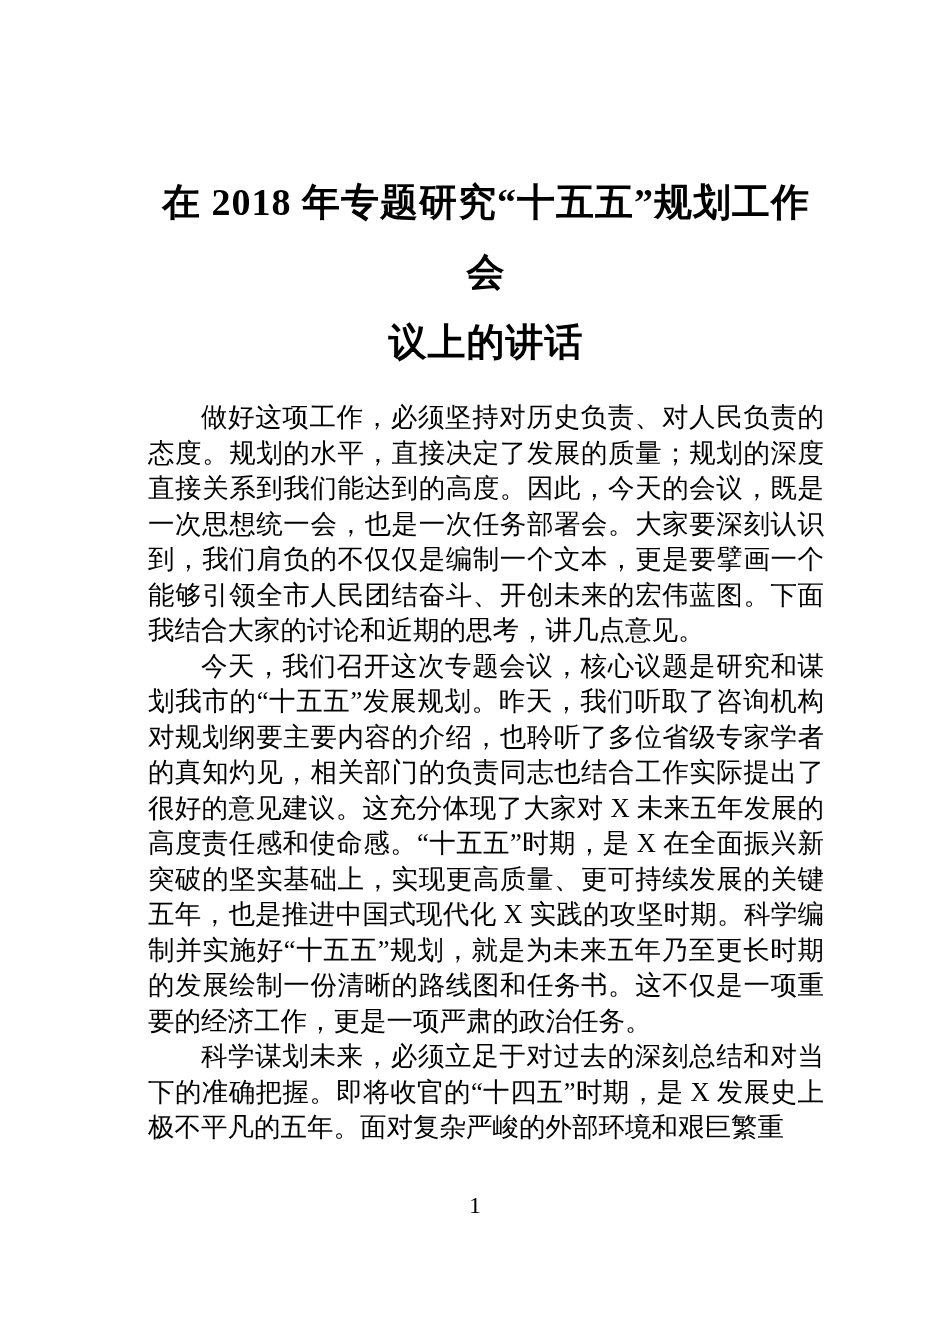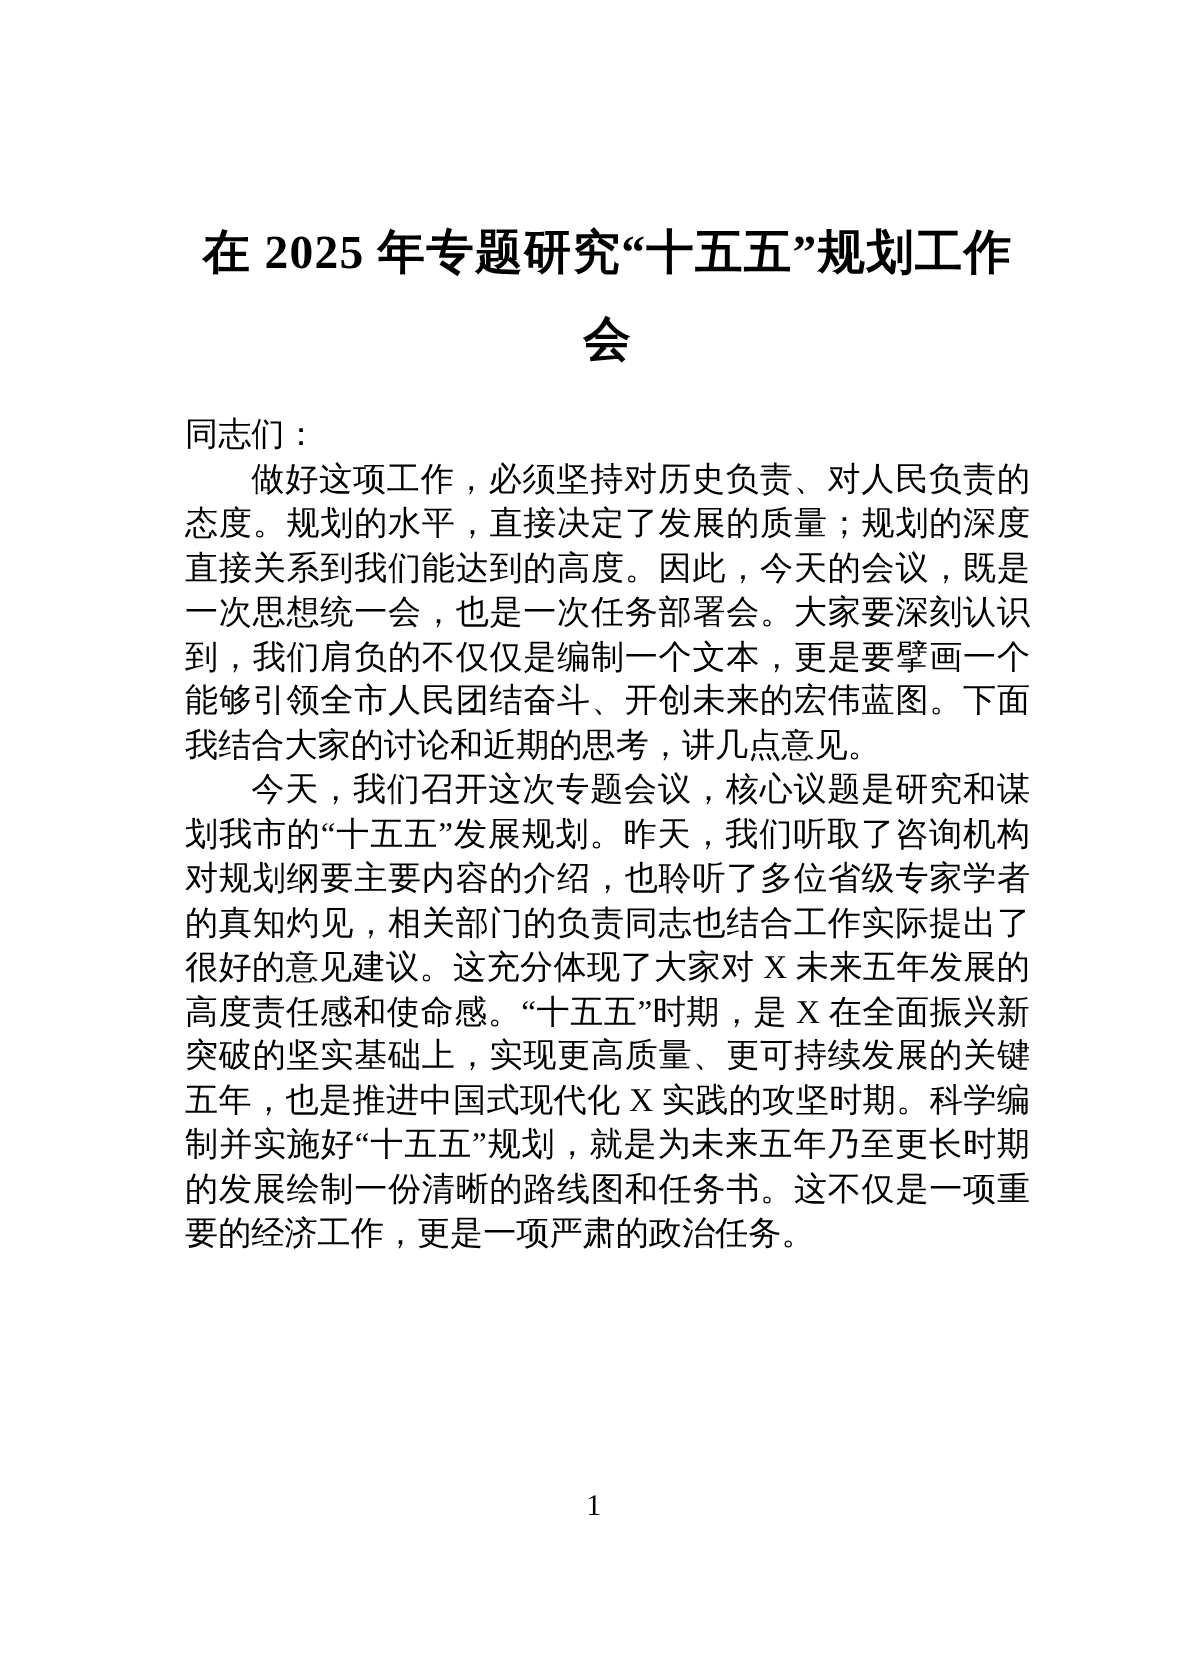--- a/index.html
+++ b/index.html
@@ -61,27 +61,28 @@
       line-height: 30px;
     }
   </style>
 </head>
 <body>
 
 <div class="page">
   <div class="content">
 
     <h1 class="doc-title">
-      <span class="title-line">在 2025 年专题研究“十五五”规划工作会</span>
+      <span class="title-line">在 2018 年专题研究“十五五”规划工作会</span>
+      <span class="title-line">议上的讲话</span>
     </h1>
 
-    <p class="par">同志们：</p>
 
     <p class="par indent">做好这项工作，必须坚持对历史负责、对人民负责的态度。规划的水平，直接决定了发展的质量；规划的深度直接关系到我们能达到的高度。因此，今天的会议，既是一次思想统一会，也是一次任务部署会。大家要深刻认识到，我们肩负的不仅仅是编制一个文本，更是要擘画一个能够引领全市人民团结奋斗、开创未来的宏伟蓝图。下面我结合大家的讨论和近期的思考，讲几点意见。</p>
 
     <p class="par indent">今天，我们召开这次专题会议，核心议题是研究和谋划我市的“十五五”发展规划。昨天，我们听取了咨询机构对规划纲要主要内容的介绍，也聆听了多位省级专家学者的真知灼见，相关部门的负责同志也结合工作实际提出了很好的意见建议。这充分体现了大家对 X 未来五年发展的高度责任感和使命感。“十五五”时期，是 X 在全面振兴新突破的坚实基础上，实现更高质量、更可持续发展的关键五年，也是推进中国式现代化 X 实践的攻坚时期。科学编制并实施好“十五五”规划，就是为未来五年乃至更长时期的发展绘制一份清晰的路线图和任务书。这不仅是一项重要的经济工作，更是一项严肃的政治任务。</p>
 
 
+    <p class="par indent">科学谋划未来，必须立足于对过去的深刻总结和对当下的准确把握。即将收官的“十四五”时期，是 X 发展史上极不平凡的五年。面对复杂严峻的外部环境和艰巨繁重</p>
 
   </div>
 
   <div class="page-number">1</div>
 </div>
 
 </body></html>

